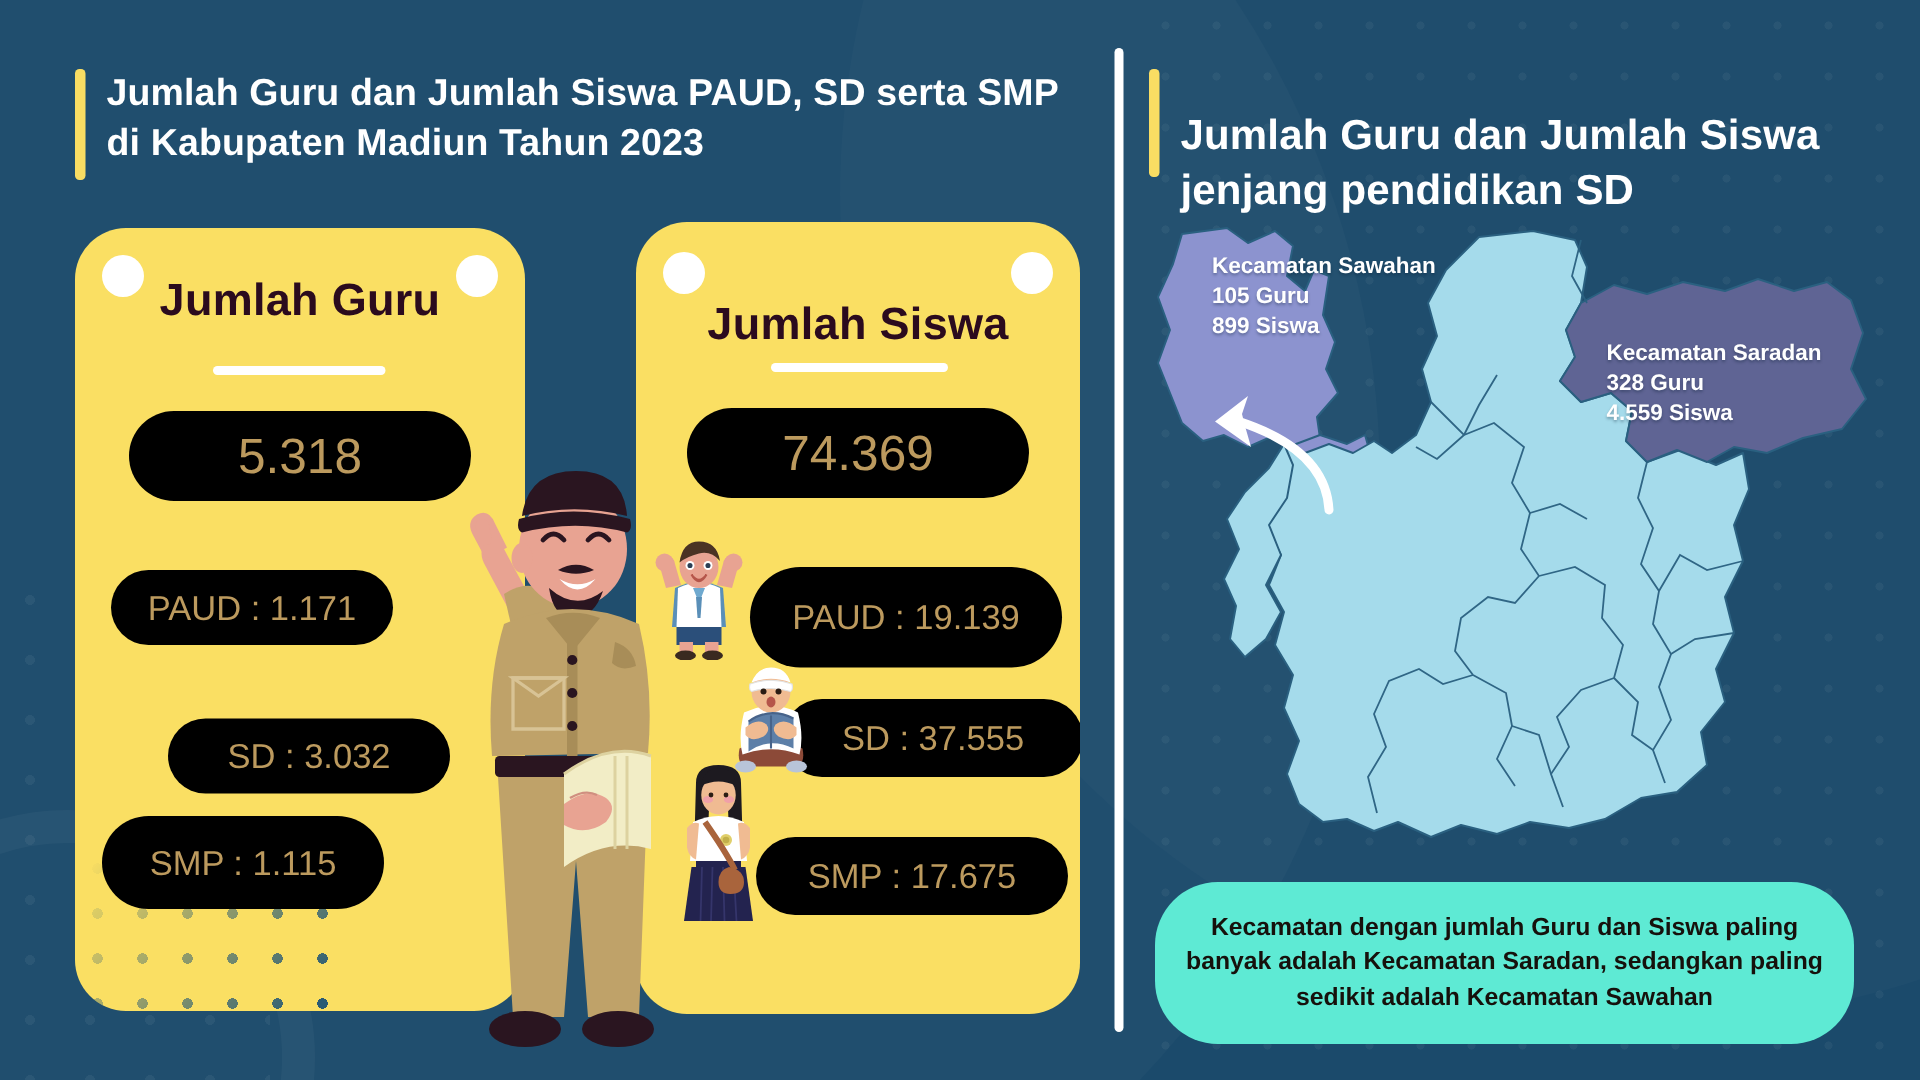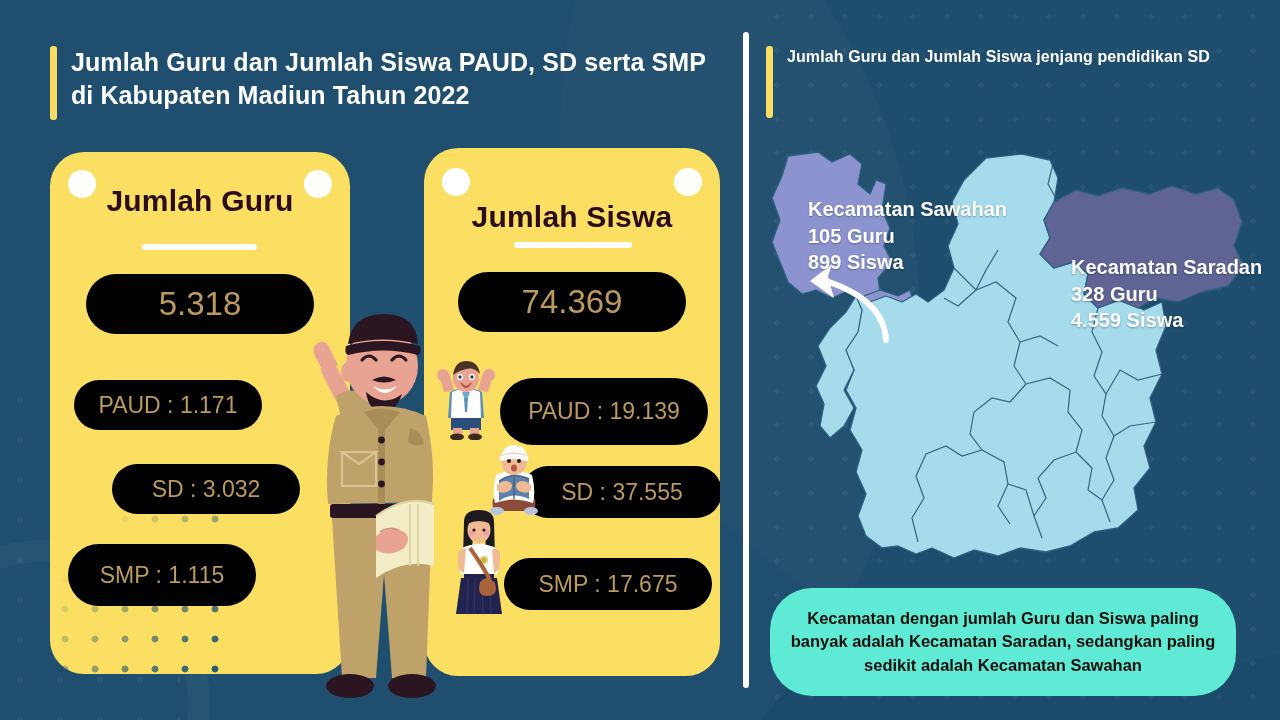--- a/index.html
+++ b/index.html
@@ -43,21 +43,21 @@
   .title-bar{ width:7px; border-radius:3px; background:#f9dd63; flex:none; }
   .title-text{
     color:#ffffff; font-weight:bold; line-height:1.32;
     letter-spacing:.1px;
   }
   #title-left{ left:50px; top:46px; width:660px; }
   #title-left .title-bar{ height:74px; }
   #title-left .title-text{ font-size:25px; }
   #title-right{ left:766px; top:46px; width:470px; }
   #title-right .title-bar{ height:72px; }
-  #title-right .title-text{ font-size:16px; }
+  #title-right .title-text{ font-size:28px;margin-top:26px; }
 
   
   .divider{
     position:absolute; left:743px; top:32px; width:6px; height:656px;
     background:#ffffff; border-radius:3px;
   }
 
   
   .ycard{
     position:absolute; background:#fadf63; border-radius:34px; overflow:hidden;
@@ -90,22 +90,22 @@
   }
   .pill-big{ font-size:33px; }
   .pill-sub{ font-size:23px; }
 
   
   .illus{ position:absolute; }
 
   
   #map-area{ position:absolute; left:758px; top:150px; width:510px; height:420px; }
   .map-label{
-    position:absolute; color:#ffffff; font-weight:bold; font-size:20px; line-height:1.33;
-    text-shadow:0 1px 2px rgba(10,30,50,.35); white-space:nowrap;margin-top:28px;
+    position:absolute; color:#ffffff; font-weight:bold; font-size:15px; line-height:1.33;
+    text-shadow:0 1px 2px rgba(10,30,50,.35); white-space:nowrap;
   }
   #label-sawahan{ left:50px; top:18px; }
   #label-saradan{ left:313px; top:76px; }
 
   
   #caption{
     position:absolute; left:770px; top:588px; width:466px; height:108px;
     background:#5eead4; border-radius:42px;
     display:flex; align-items:center; justify-content:center;
     text-align:center; color:#16110c; font-weight:bold; font-size:16.5px;
@@ -119,42 +119,42 @@
 
   <div class="bg-base"></div>
   <div class="bg-arc"></div>
   <div class="bg-arc2"></div>
   <div class="bg-dots-right"></div>
   <div class="bg-dots-left"></div>
   <div class="bg-circle-outline"></div>
 
   <div class="title-wrap" id="title-left">
     <div class="title-bar"></div>
-    <div class="title-text">Jumlah Guru dan Jumlah Siswa PAUD, SD serta SMP di Kabupaten Madiun Tahun 2022</div>
+    <div class="title-text">Jumlah Guru dan Jumlah Siswa PAUD, SD serta SMP di Kabupaten Madiun Tahun 2023</div>
   </div>
 
   <div class="title-wrap" id="title-right">
     <div class="title-bar"></div>
     <div class="title-text">Jumlah Guru dan Jumlah Siswa jenjang pendidikan SD</div>
   </div>
 
   <div class="divider"></div>
 
   <div class="ycard" id="card-guru">
     <div class="card-dots"></div>
     <div class="punch" style="left:18px;  top:18px;"></div>
     <div class="punch" style="right:18px; top:18px;"></div>
 
     <div class="card-head" style="top:32px;">Jumlah Guru</div>
     <div class="card-underline" style="left:92px; top:92px; width:115px;"></div>
 
     <div class="pill pill-big" style="left:36px; top:122px; width:228px; height:60px;">5.318</div>
 
     <div class="pill pill-sub" style="left:24px; top:228px; width:188px; height:50px;">PAUD : 1.171</div>
-    <div class="pill pill-sub" style="left:62px; top:312px; width:188px; height:50px;">SD : 3.032</div>
+    <div class="pill pill-sub" style="left:62px; top:327px; width:188px; height:50px;">SD : 3.032</div>
     <div class="pill pill-sub" style="left:18px; top:392px; width:188px; height:62px;">SMP : 1.115</div>
   </div>
 
   <div class="ycard" id="card-siswa">
     <div class="punch" style="left:18px;  top:20px;"></div>
     <div class="punch" style="right:18px; top:20px;"></div>
 
     <div class="card-head" style="top:52px;">Jumlah Siswa</div>
     <div class="card-underline" style="left:90px; top:94px; width:118px;"></div>
 

